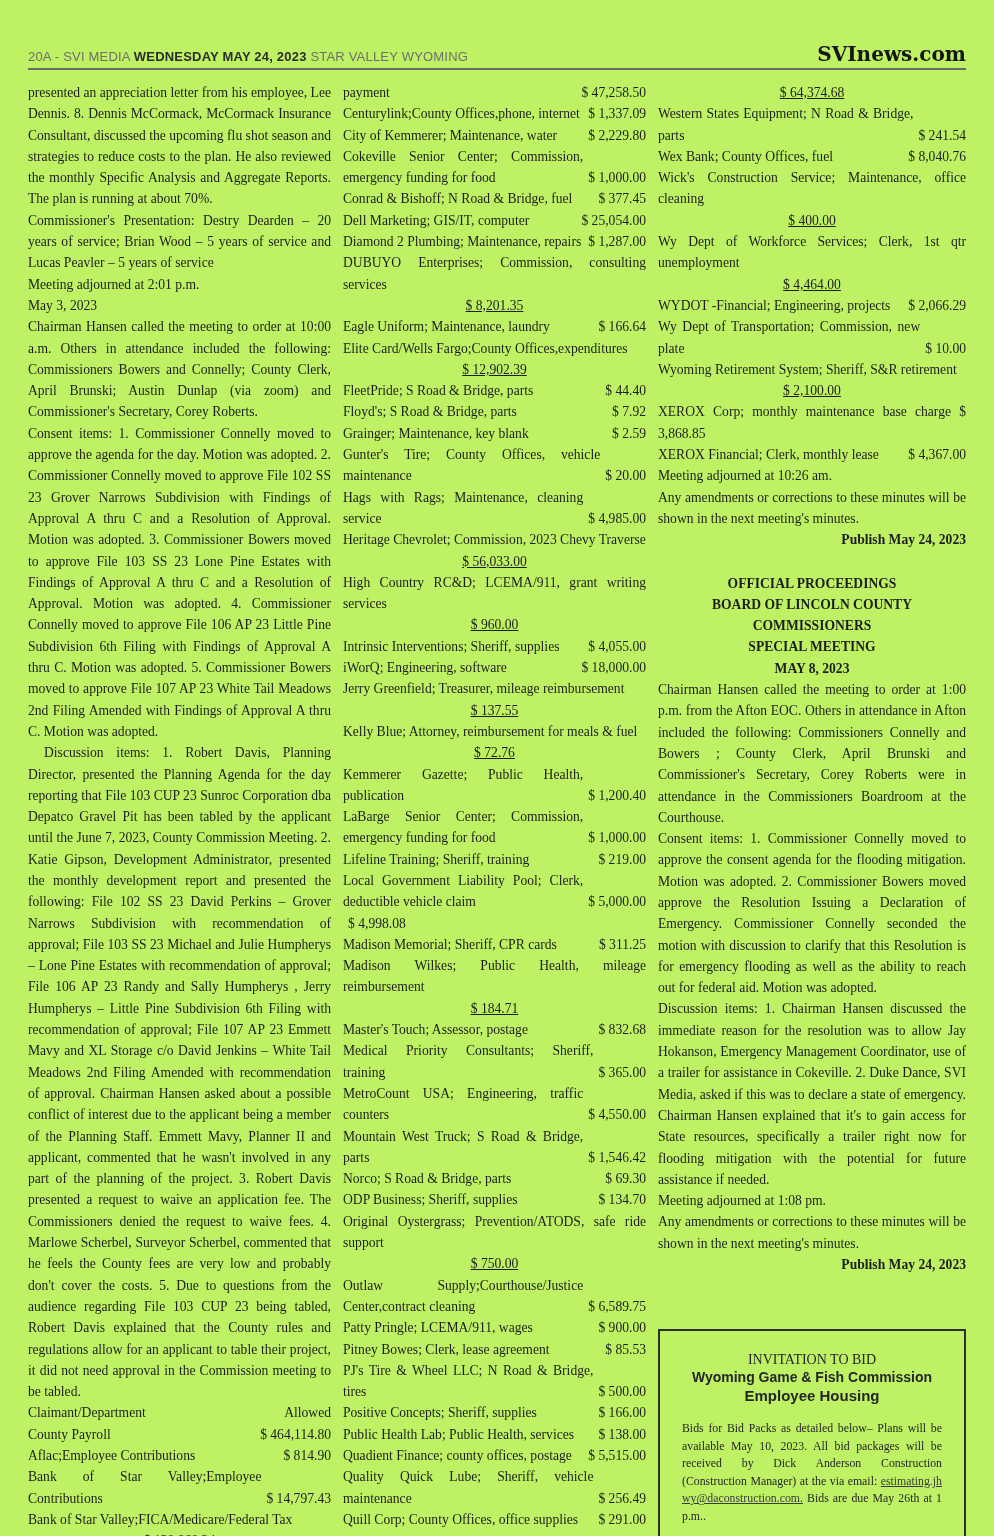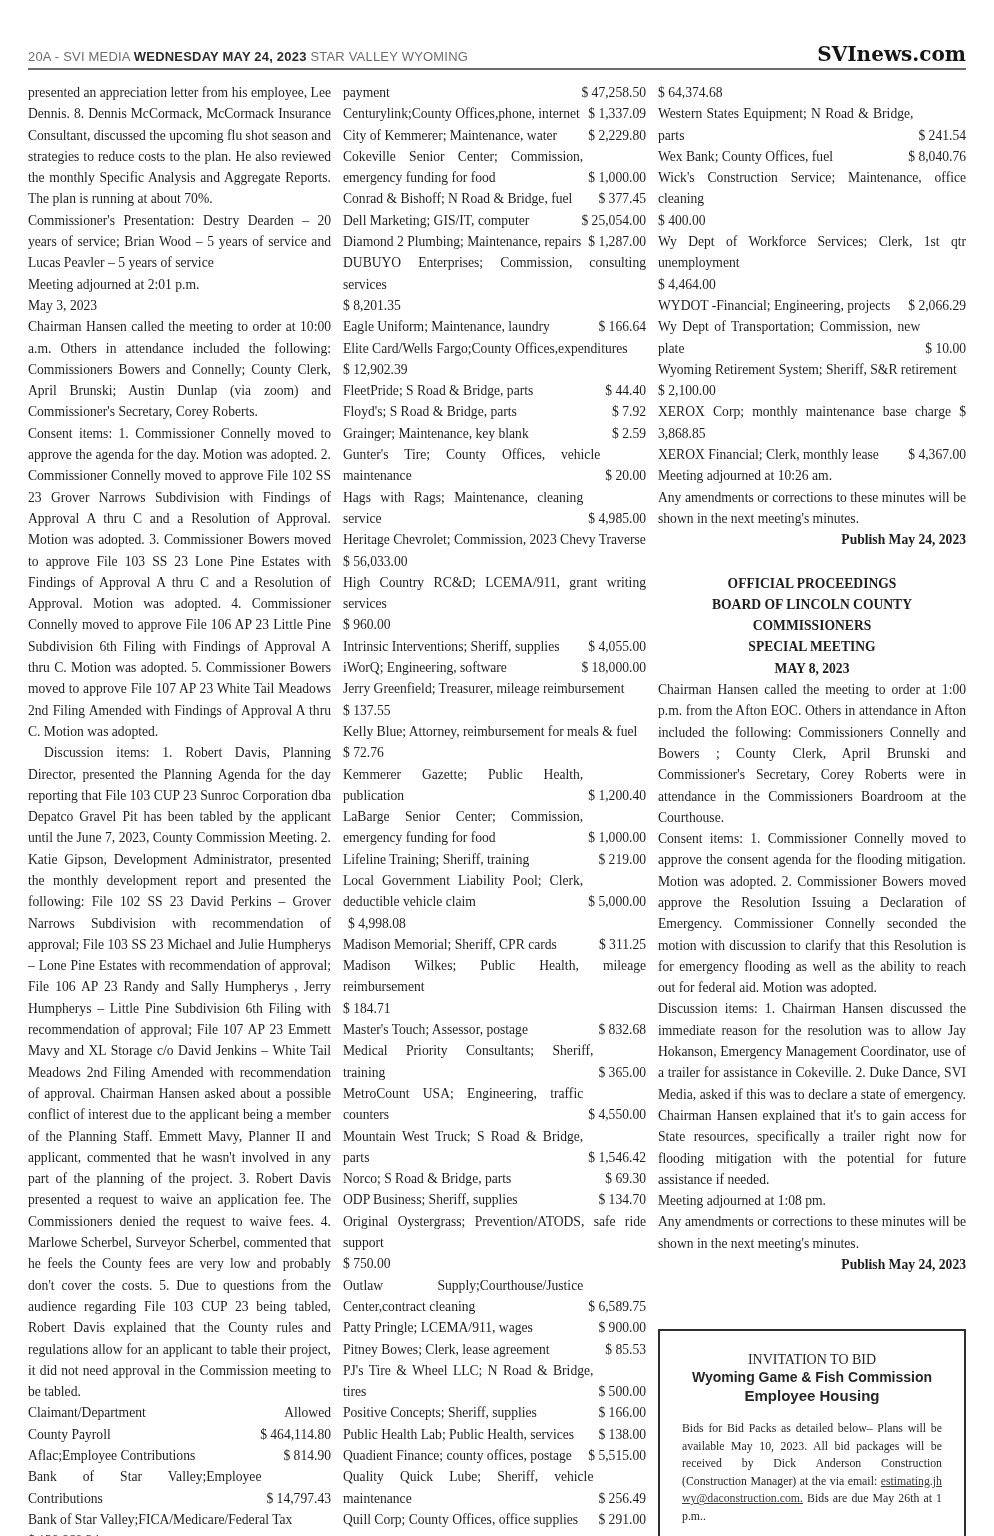--- a/index.html
+++ b/index.html
@@ -1,34 +1,34 @@
 <!DOCTYPE html>
 <html><head>
 <meta charset="utf-8">
 <style>
   html,body{margin:0;padding:0;background:#e9e9e7;}
-  #page{position:relative;width:994px;height:1536px;background:#ffffff;margin:0 auto;
+  #page{position:relative;width:994px;height:1536px;background:#bef264;margin:0 auto;
         font-family:"Liberation Serif",serif;color:#1e1e1e;overflow:hidden;}
   
   #hdr{position:absolute;top:34px;left:28px;right:28px;height:30px;
        border-bottom:2px solid #6b6b6b;display:flex;justify-content:space-between;align-items:flex-end;padding-bottom:4px;}
   #hdr .hl{font-family:"Liberation Sans",sans-serif;font-size:13px;letter-spacing:.2px;color:#6e6e6e;white-space:nowrap;}
   #hdr .hl b{color:#2d2d2d;font-weight:bold;}
   #hdr .hr{font-family:"DejaVu Serif",serif;font-weight:bold;font-size:20px;color:#161616;line-height:1;}
   
   #cols{position:absolute;top:82px;left:28px;right:28px;display:flex;justify-content:space-between;}
   .col{width:303px;font-size:13.6px;line-height:21.3px;}
   .col:last-child{width:308px;}
   .p{text-align:justify;}
   .pi{text-align:justify;text-indent:16px;}
   .row{display:flex;align-items:flex-end;}
   .rn{flex:1;text-align:justify;}
   .ra{white-space:nowrap;padding-left:5px;}
   .wn{text-align:justify;}
-  .wa{text-align:left;}
+  .wa{text-align:center;text-decoration:underline;}
   .h{text-align:center;font-weight:bold;}
   .pub{text-align:right;font-weight:bold;}
   .gap{width:100%;}
   
   #bidbox{margin-top:54px;border:2px solid #2e2e2e;padding:20px 22px 16px 22px;
           font-family:"Liberation Sans",sans-serif;font-size:11.8px;line-height:17.6px;color:#262626;}
   #bidbox .c{text-align:center;font-size:14px;font-family:Liberation Serif, serif;}
   #bidbox .cb{text-align:center;font-weight:bold;font-size:14px;}
   #bidbox .cb2{text-align:center;font-weight:bold;font-size:15px;}
   #bidbox .bp{text-align:justify;font-family:Liberation Serif, serif;}

